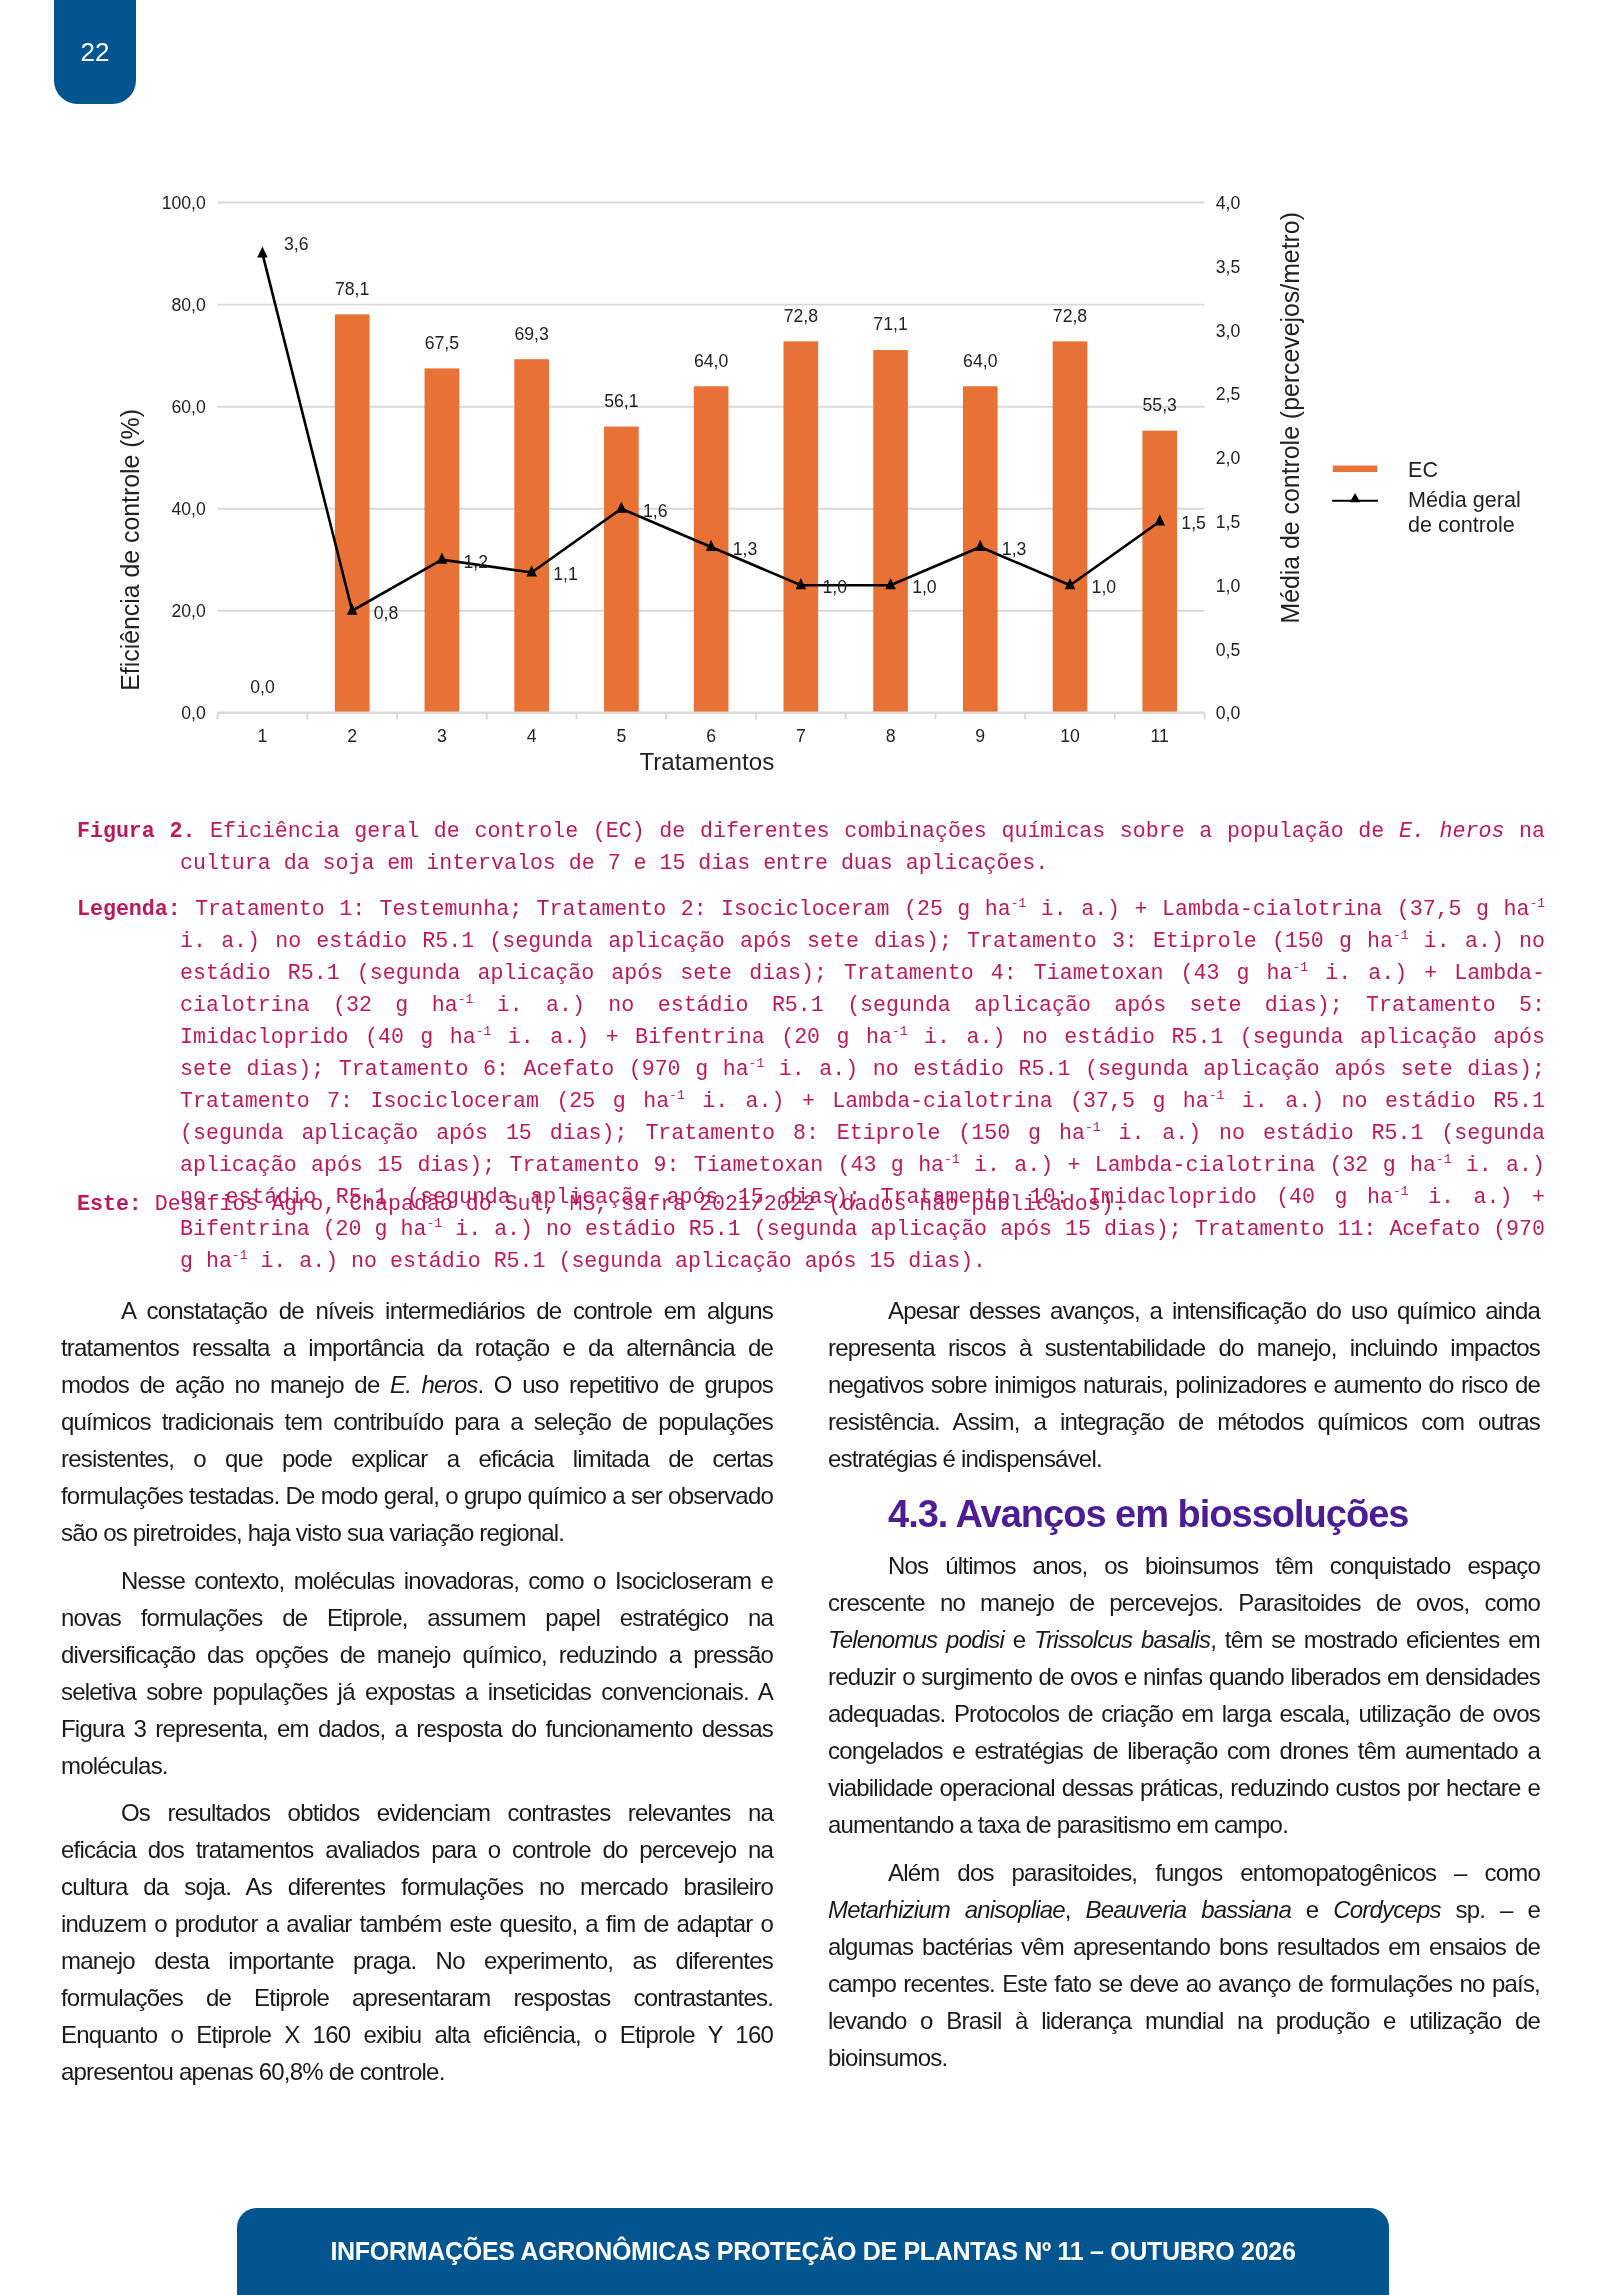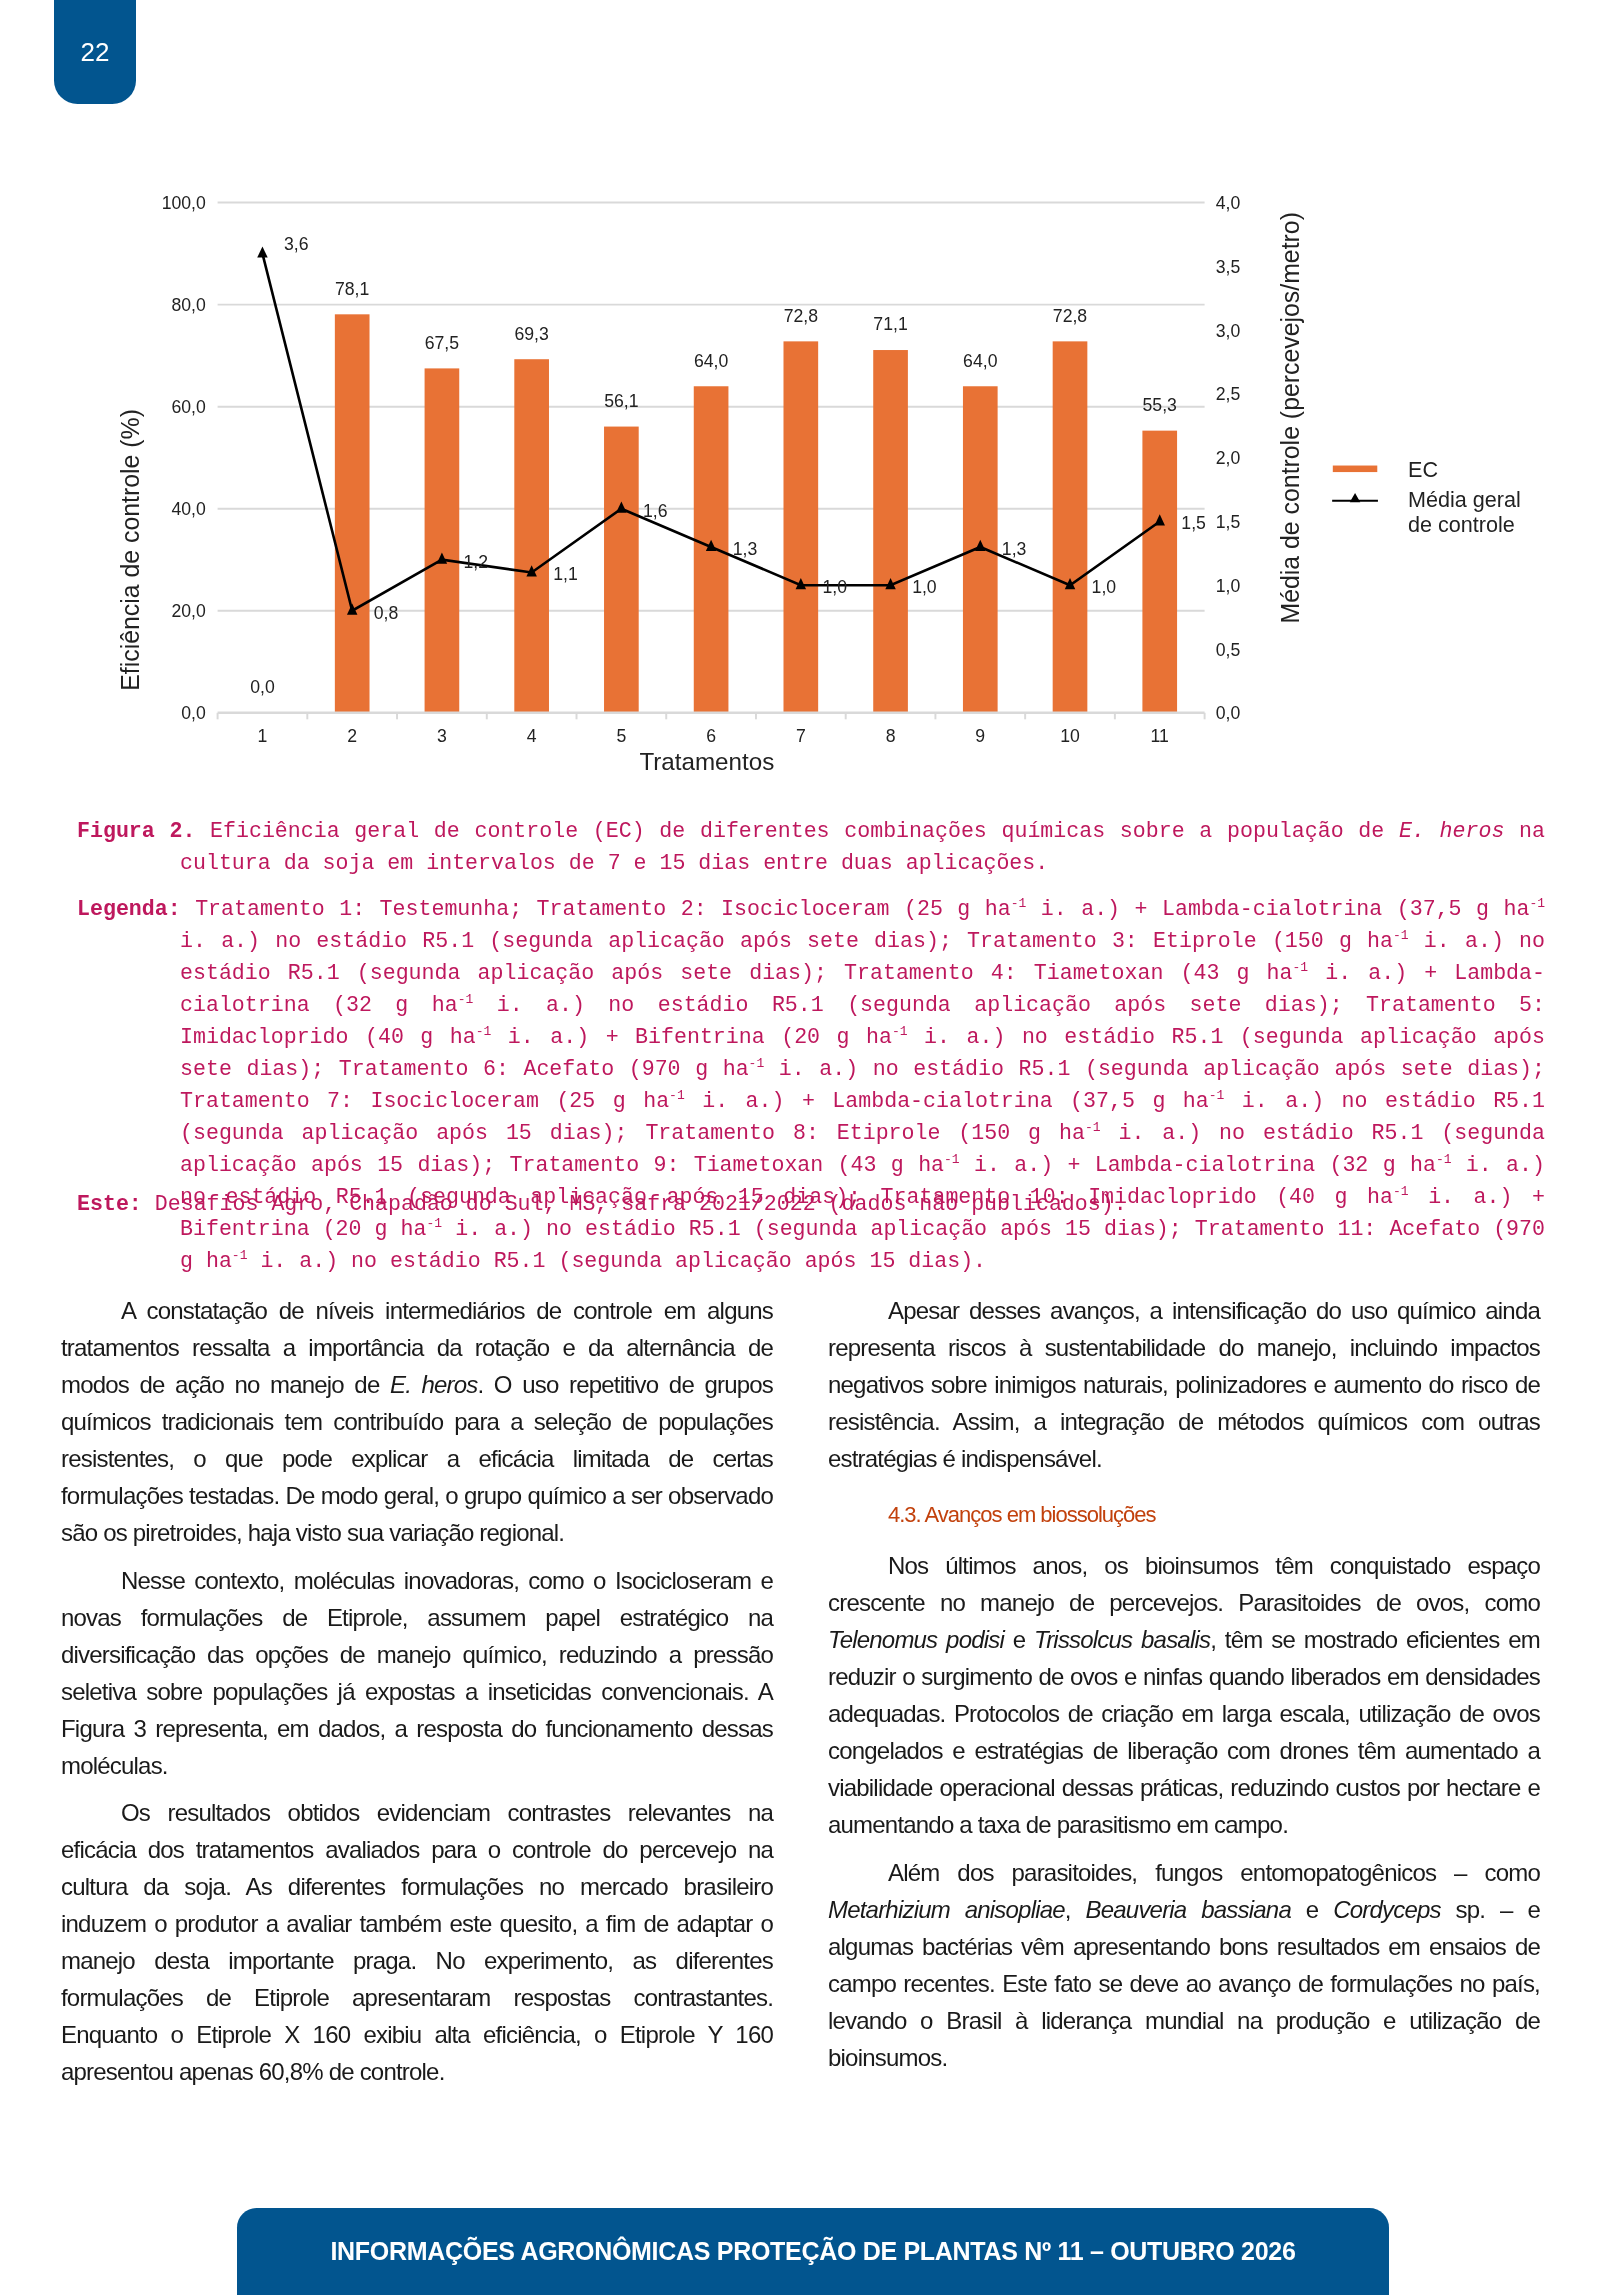--- a/index.html
+++ b/index.html
@@ -11,21 +11,21 @@
   .caption .lead { font-weight: bold; }
   .caption .hang { padding-left: 103px; text-indent: -103px; }
   .fig-caption { top: 815px; }
   .legend-text { top: 893px; }
   .source-text { top: 1188px; }
   sup { font-size: 13px; line-height: 0; vertical-align: super; }
   .col { position: absolute; top: 1292px; width: 712px; font-family: "Liberation Sans", sans-serif; font-size: 24px; line-height: 37px; color: #1a1a1a; text-align: justify; }
   .col p { margin: 0 0 10.5px 0; text-indent: 60px; letter-spacing: -0.8px; }
   .col-left { left: 61px; }
   .col-right { left: 828px; }
-  .section-heading { margin: 18.3px 0 13px 60px; font-size: 22px; font-weight: normal; color: #c2410c; letter-spacing: -1px; line-height: 39px; text-indent: 0; }
+  .section-heading { margin: 18.3px 0 13px 60px; font-size: 38px; font-weight: bold; color: #4c1d95; letter-spacing: -1px; line-height: 39px; text-indent: 0; }
   .footer-bar { position: absolute; left: 237px; top: 2208px; width: 1152px; height: 92px; background: #02558F; border-radius: 19.6px 19.6px 0 0; color: #fff; font-weight: bold; font-size: 25px; display: flex; align-items: center; justify-content: center; letter-spacing: -0.3px; padding-bottom: 5.2px; box-sizing: border-box; }
   i { font-style: italic; }
 </style>
 </head>
 <body>
 
 <div class="page-badge">
   <span>22</span>
 </div>
 

